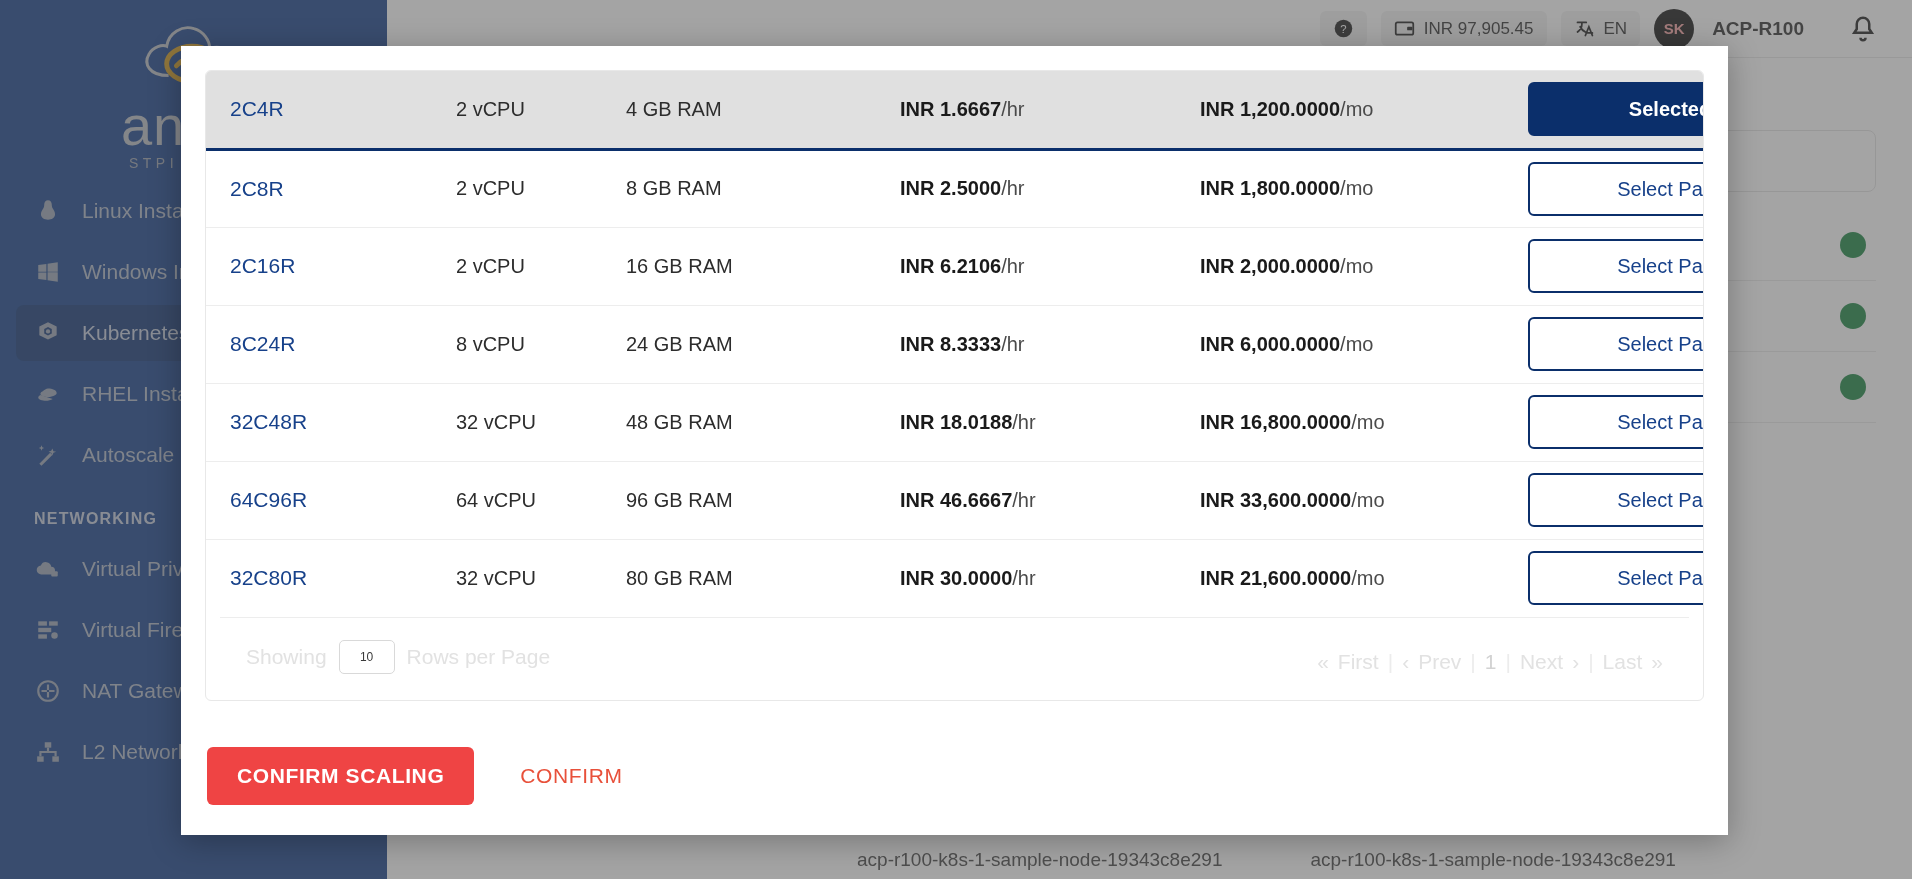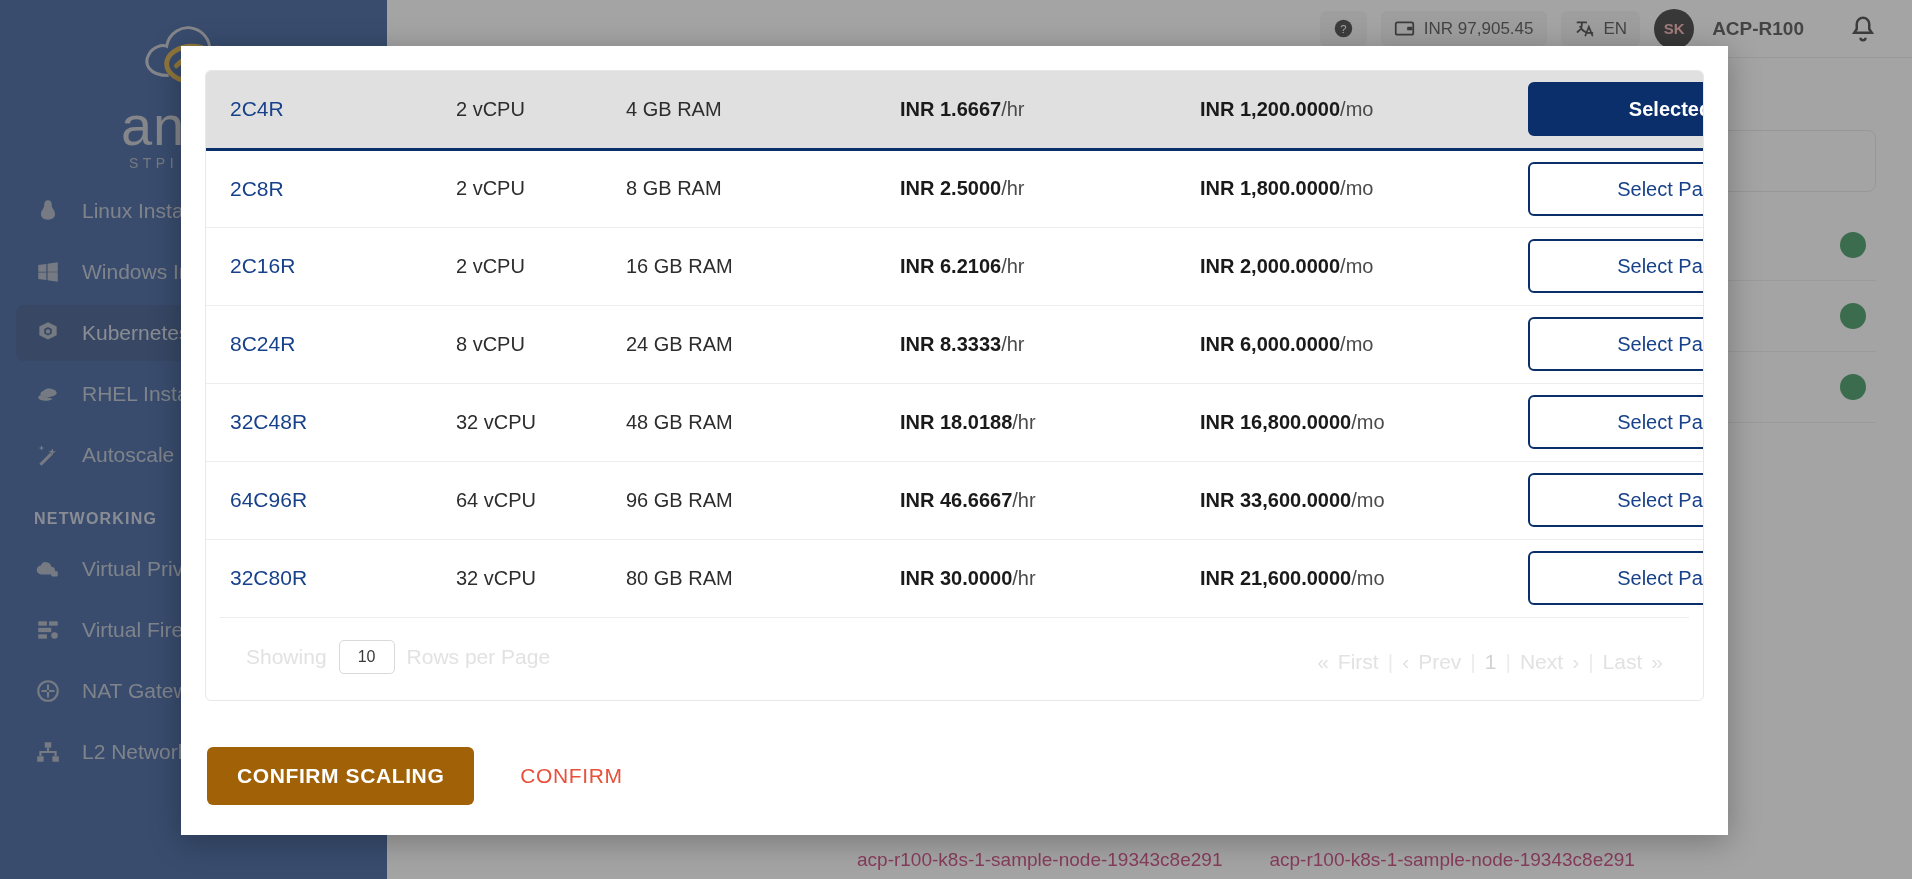--- a/index.html
+++ b/index.html
@@ -150,22 +150,22 @@
   .bg-table-row {
     display: flex; align-items: center; justify-content: space-between;
     border-bottom: 1px solid #e9e9e9; padding: 22px 10px; font-size: 17px; color: #3a3a3a;
   }
   .status-dot {
     width: 26px; height: 26px; border-radius: 50%; background: #17833f;
   }
   .node-names {
     position: absolute;
     bottom: 8px; left: 0; right: 0;
-    display: flex; gap: 47px; padding-left: 470px;
-    font-size: 19px; color: #be185d; white-space: nowrap;
+    display: flex; gap: 88px; padding-left: 470px;
+    font-size: 19px; color: #404040; white-space: nowrap;
   }
 
   
   .scrim {
     position: absolute;
     inset: 0;
     background: rgba(90,90,90,0.55);
     z-index: 5;
   }
 
@@ -266,37 +266,37 @@
   }
   .rows-per-page {
     display: flex; align-items: center; gap: 12px;
     font-size: 21px; color: #e2e2e2;
   }
   .rows-input {
     width: 56px; height: 34px;
     border: 1px solid #d9d9d9;
     border-radius: 5px;
     text-align: center;
-    font-size: 16px;
+    font-size: 12px;
     color: #3a3a3a;
     font-family: "Liberation Sans", sans-serif;
     background: #fff;
   }
   .pager { display: flex; align-items: center; gap: 9px; font-size: 21px; color: #e2e2e2; }
   .pager .page-num { color: #d2d2d2; }
   .pager .sep { color: #ececec; }
 
   .modal-actions {
     display: flex;
     align-items: center;
     gap: 36px;
     padding: 26px 26px 30px 26px;
   }
   .btn-confirm {
-    background: #a16207;
+    background: #ef4444;
     color: #ffffff;
     border: none;
     border-radius: 6px;
     font-size: 21px;
     font-weight: bold;
     letter-spacing: 0.6px;
     padding: 0 30px;
     height: 58px;
     cursor: pointer;
     font-family: "Liberation Sans", sans-serif;

